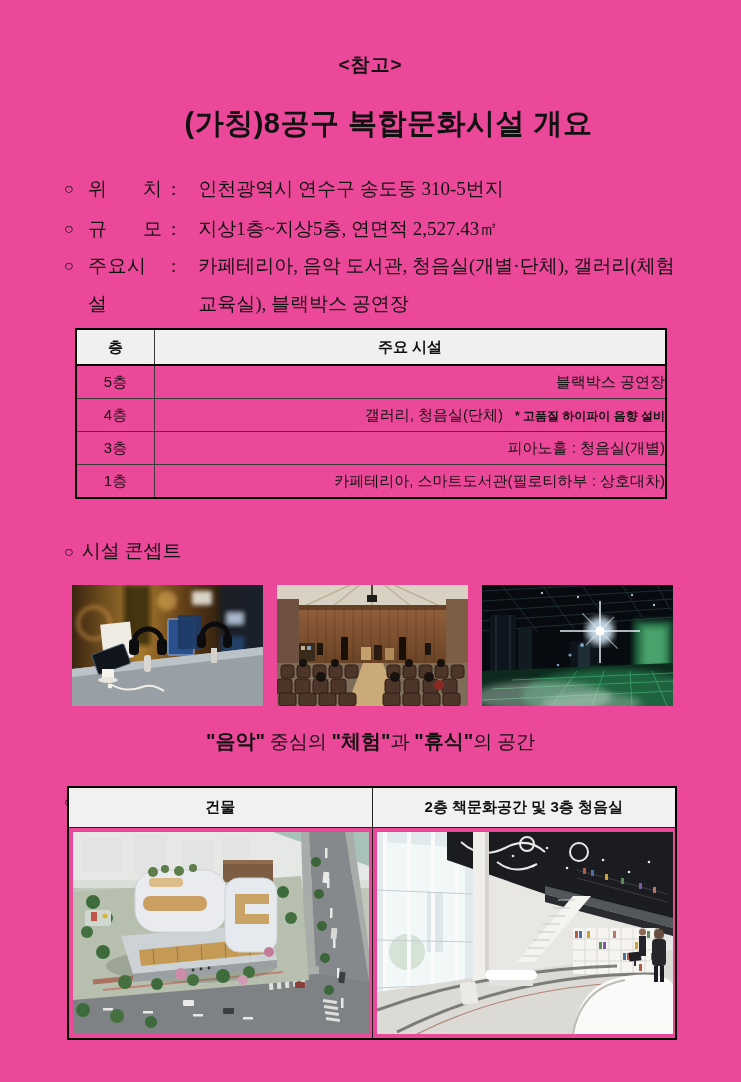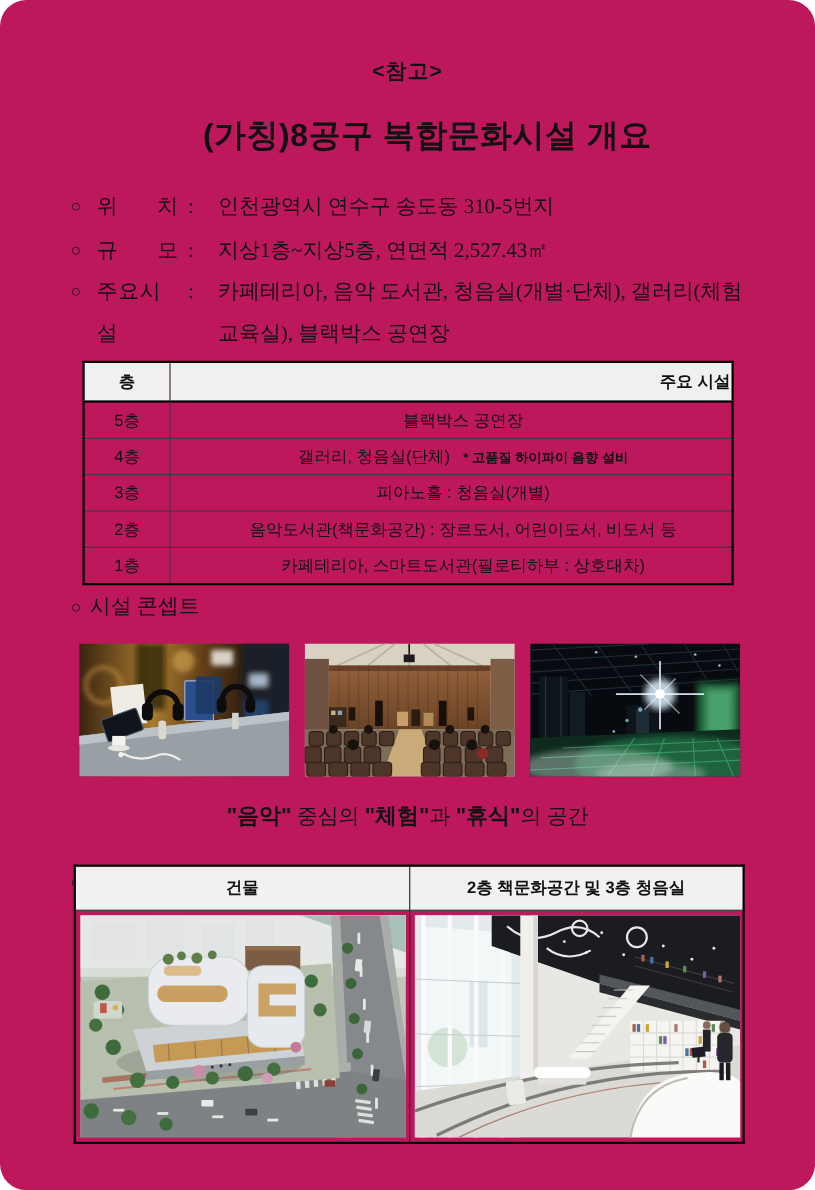--- a/index.html
+++ b/index.html
@@ -1,17 +1,17 @@
 <!DOCTYPE html>
 <html><head>
 <meta charset="utf-8">
 <style>
   html,body{margin:0;padding:0;background:#ffffff;}
-  .page{position:relative;width:741px;height:1082px;background:#be185d;overflow:hidden;
-        font-family:"Liberation Sans",sans-serif;color:#111;border-radius:24px;}
+  .page{position:relative;width:741px;height:1082px;background:#ec4899;overflow:hidden;
+        font-family:"Liberation Sans",sans-serif;color:#111;}
   
   .ref-tag{position:absolute;top:52px;left:0;width:741px;text-align:center;
            font-weight:bold;font-size:19px;letter-spacing:1px;}
   .main-title{position:absolute;top:86px;left:0;width:741px;text-align:center;margin:18px;
               font-weight:bold;font-size:29px;letter-spacing:0.5px;}
   
   .bullet{position:absolute;left:64px;width:650px;display:flex;align-items:flex-start;
           font-family:"Liberation Serif",serif;font-size:19px;line-height:38px;}
   .b1{top:170px;} .b2{top:210px;} .b3{top:247px;}
   .marker{width:24px;font-size:16px;flex:0 0 auto;}
@@ -19,25 +19,25 @@
   .blabel.single{justify-content:flex-start;letter-spacing:0.5px;}
   .colon{flex:0 0 auto;margin:0 9px 0 9px;}
   .bvalue{flex:0 0 auto;width:505px;word-break:keep-all;margin-left:13px;}
   
   .secline{position:absolute;left:64px;font-family:"Liberation Serif",serif;font-size:19px;}
   .sec-concept{top:538px;} .sec-aerial{top:788px;font-weight:bold;}
   .secline .marker{margin-right:8px;}
   
   table{border-collapse:collapse;table-layout:fixed;}
   .t1{position:absolute;left:75px;top:328px;width:592px;border:2px solid #000;}
-  .t1 th,.t1 td{border:1px solid #3a3a3a;font-size:15px;text-align:right;}
+  .t1 th,.t1 td{border:1px solid #3a3a3a;font-size:15px;}
   .t1 th{height:32px;background:#f0f0f0;font-weight:bold;border-bottom:2px solid #000;}
   .t1 td{height:30px;}
   .t1 .c1{width:75px;text-align:center;}
-  .t1 td.fac{padding:0 0 0 22px;text-align:center;}
+  .t1 td.fac{padding:0 0 0 22px;text-align:right;}
   .note{font-weight:bold;font-size:12px;margin-left:12px;}
   .note:empty{margin-left:0;}
   
   .imgrow{position:absolute;left:72px;top:585px;display:flex;gap:14px;}
   .imgrow svg{display:block;}
   
   .caption{position:absolute;top:728px;left:0;width:741px;text-align:center;
            font-family:"Liberation Serif",serif;font-size:19px;}
   .caption .q{font-family:"Liberation Sans",sans-serif;font-weight:bold;font-size:20px;}
   
@@ -91,24 +91,20 @@
       <td class="c1">5층</td>
       <td class="fac"><span>블랙박스 공연장</span><span class="note"></span></td>
     </tr>
     <tr>
       <td class="c1">4층</td>
       <td class="fac"><span>갤러리, 청음실(단체)</span><span class="note">* 고품질 하이파이 음향 설비</span></td>
     </tr>
     <tr>
       <td class="c1">3층</td>
       <td class="fac"><span>피아노홀 : 청음실(개별)</span><span class="note"></span></td>
-    </tr>
-    <tr>
-      <td class="c1">2층</td>
-      <td class="fac"><span>음악도서관(책문화공간) : 장르도서, 어린이도서, 비도서 등</span><span class="note"></span></td>
     </tr>
     <tr>
       <td class="c1">1층</td>
       <td class="fac"><span>카페테리아, 스마트도서관(필로티하부 : 상호대차)</span><span class="note"></span></td>
     </tr>
   </tbody>
     </table>
 
   <div class="secline sec-concept">
     <span class="marker">○</span><span>시설 콘셉트</span>

